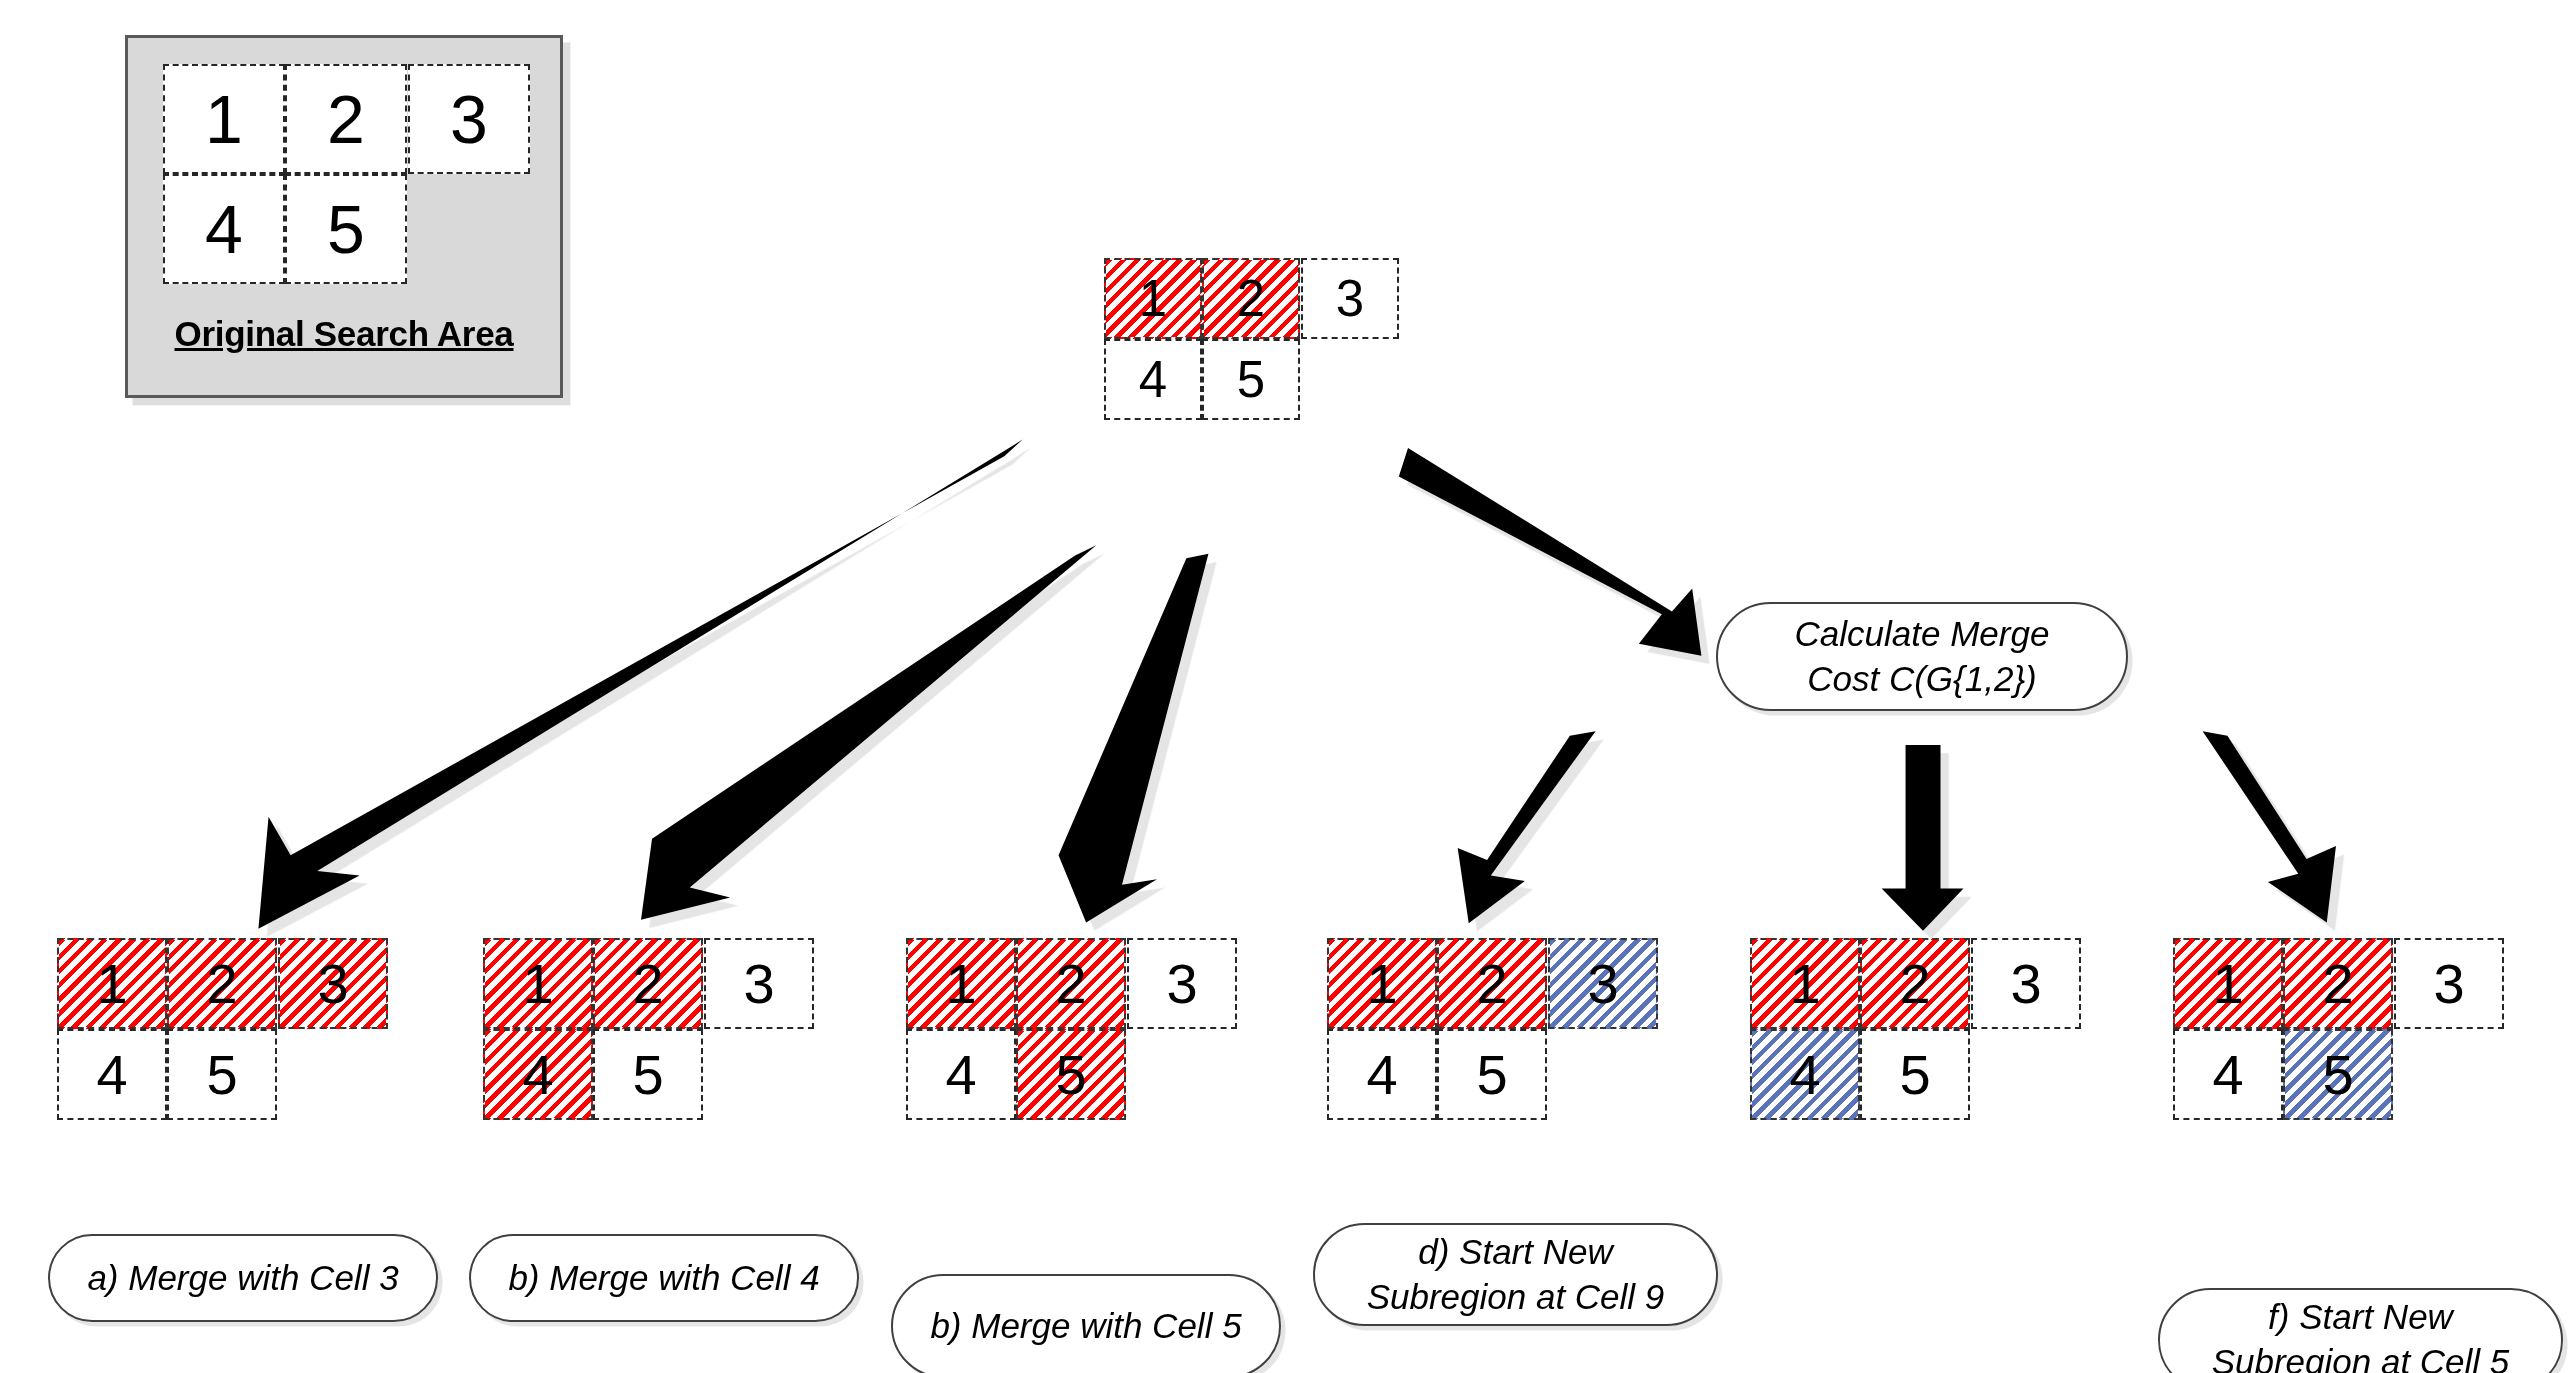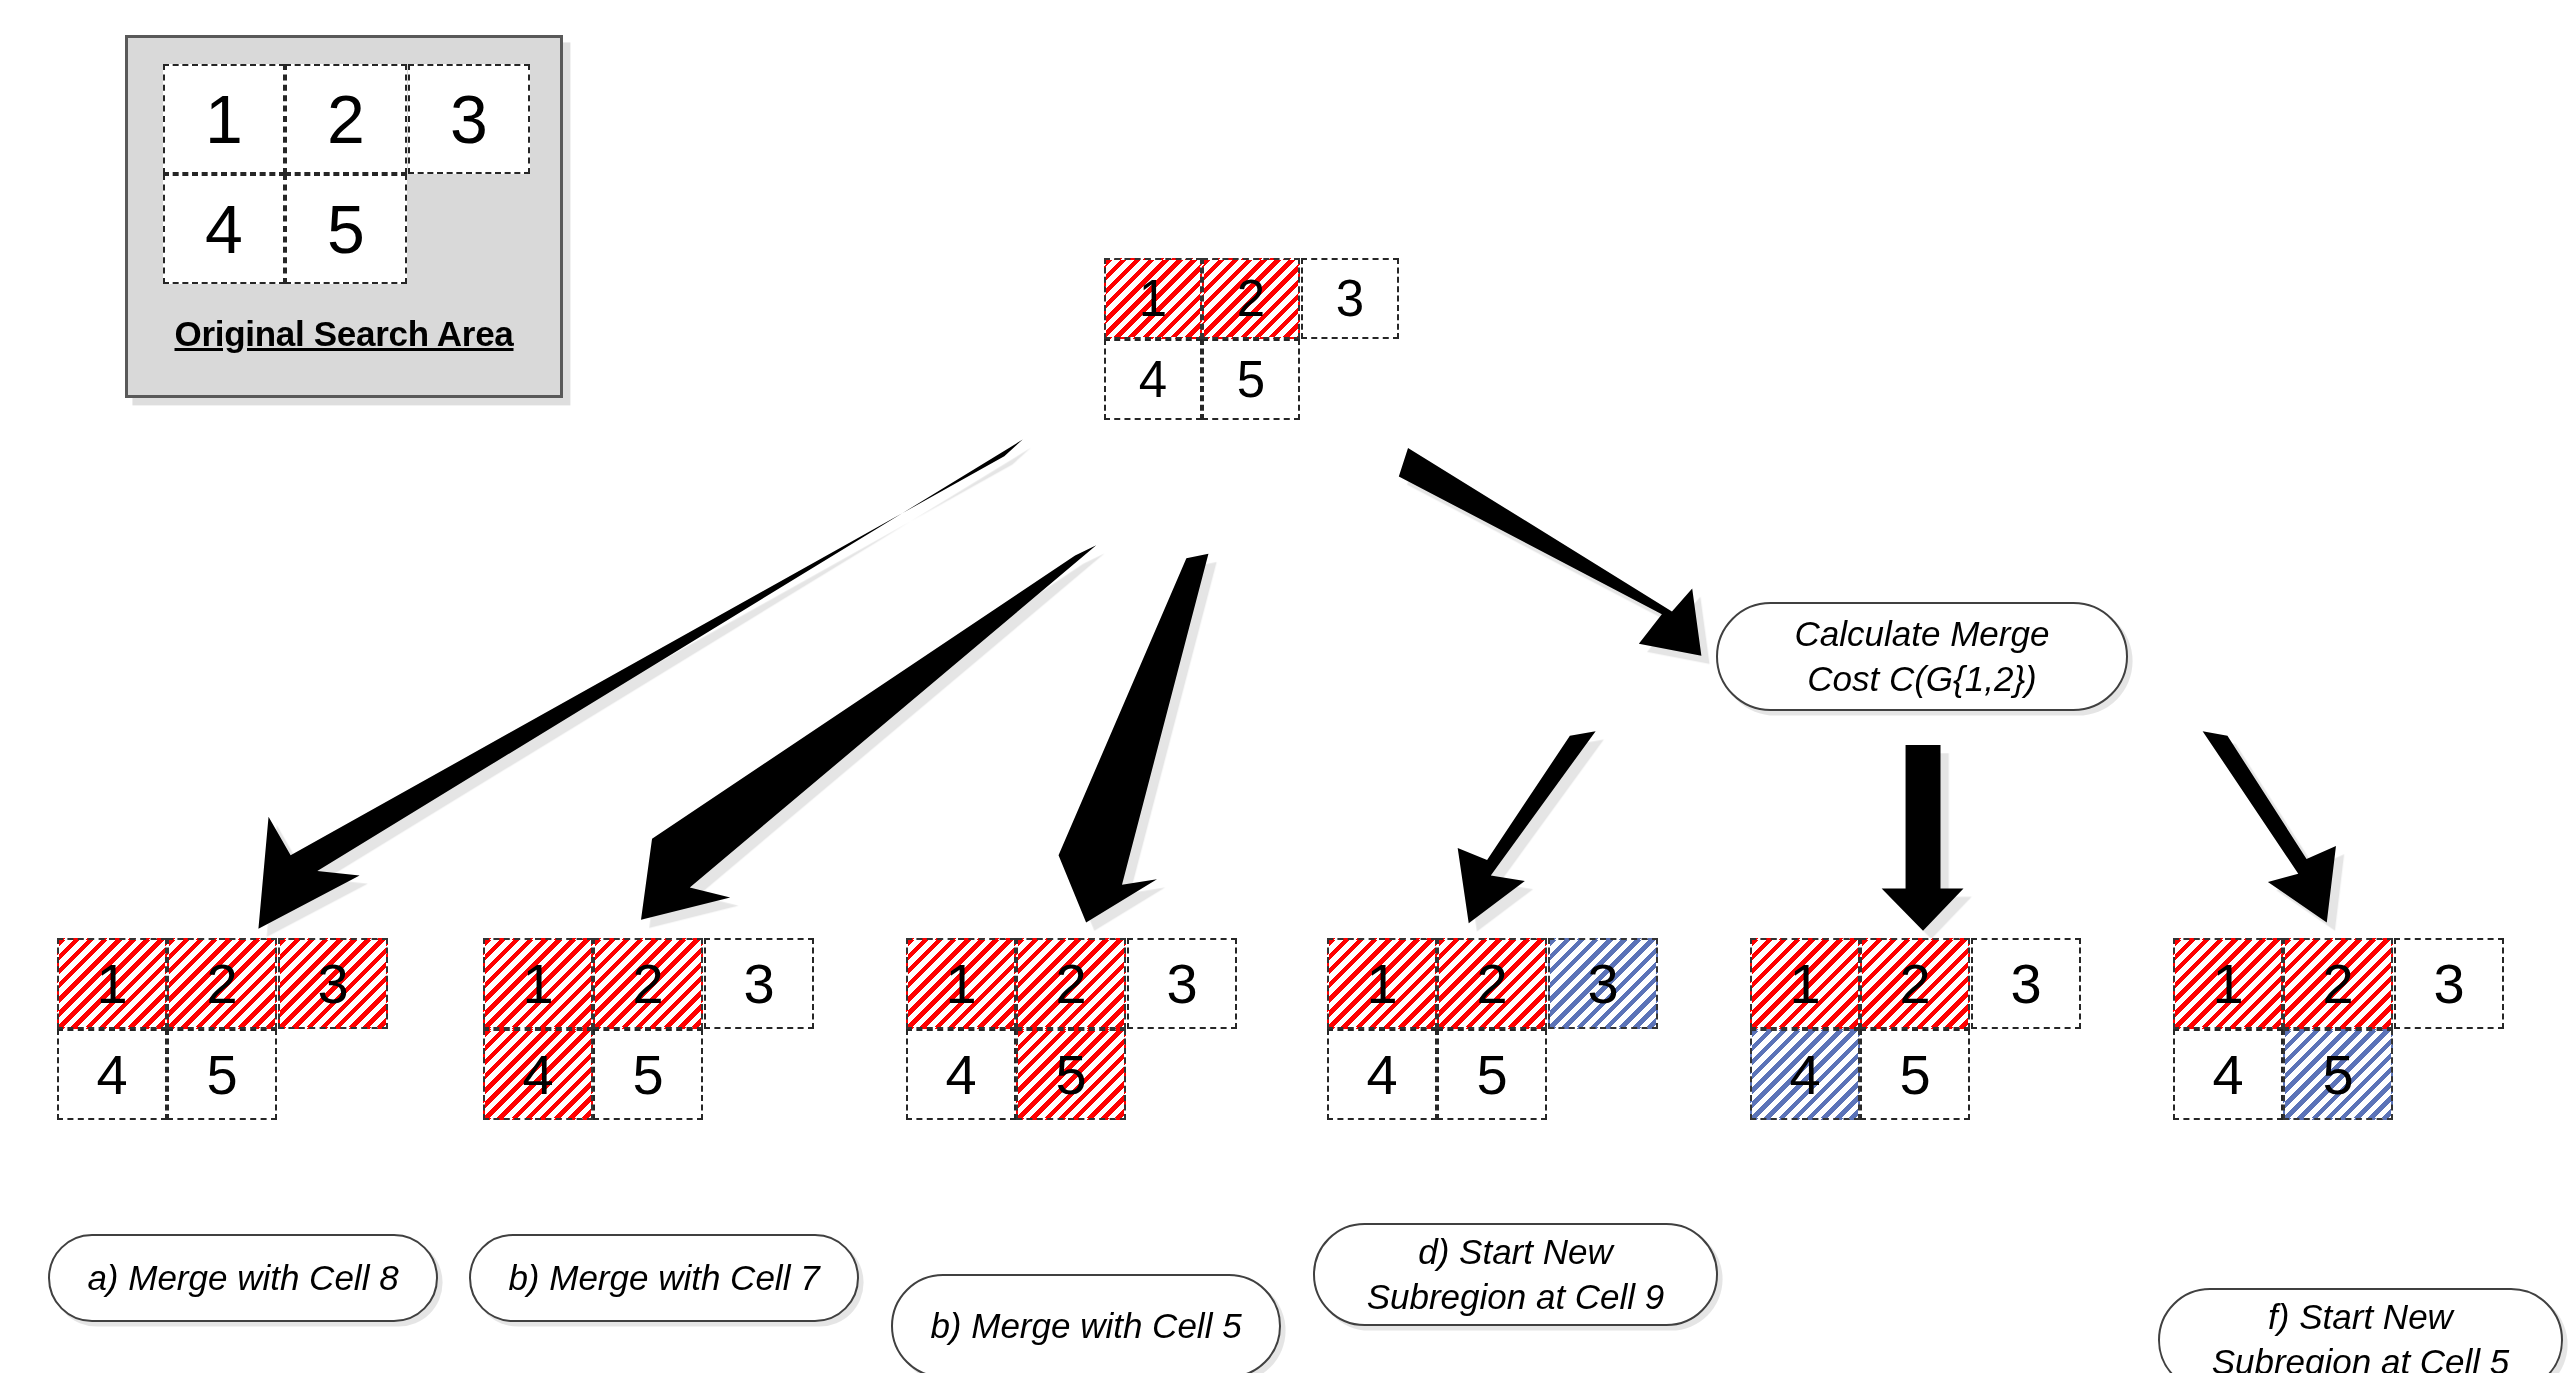--- a/index.html
+++ b/index.html
@@ -215,24 +215,24 @@
       </div>
       <div class="cell" style="left: 0px; top: 91px; width: 110px; height: 91px; font-size: 56px;">
         <span>4</span>
       </div>
       <div class="cell fill-blue" style="left: 110px; top: 91px; width: 110px; height: 91px; font-size: 56px;">
         <span>5</span>
       </div>
     </div>
 
   <div class="pill" id="cap-a" style="left:48px;top:1234px;width:390px;height:88px;">
-    <span class="txt">a) Merge with Cell 8</span>
+    <span class="txt">a) Merge with Cell 3</span>
   </div>
   <div class="pill" id="cap-b" style="left:469px;top:1234px;width:390px;height:88px;">
-    <span class="txt">b) Merge with Cell 7</span>
+    <span class="txt">b) Merge with Cell 4</span>
   </div>
   <div class="pill" id="cap-c" style="left:891px;top:1274px;width:390px;height:104px;">
     <span class="txt">b) Merge with Cell 5</span>
   </div>
   <div class="pill" id="cap-d" style="left:1313px;top:1223px;width:405px;height:103px;">
     <span class="txt">d) Start New
 Subregion at Cell 9</span>
   </div>
   <div class="pill" id="cap-f" style="left:2158px;top:1288px;width:405px;height:104px;">
     <span class="txt">f) Start New

